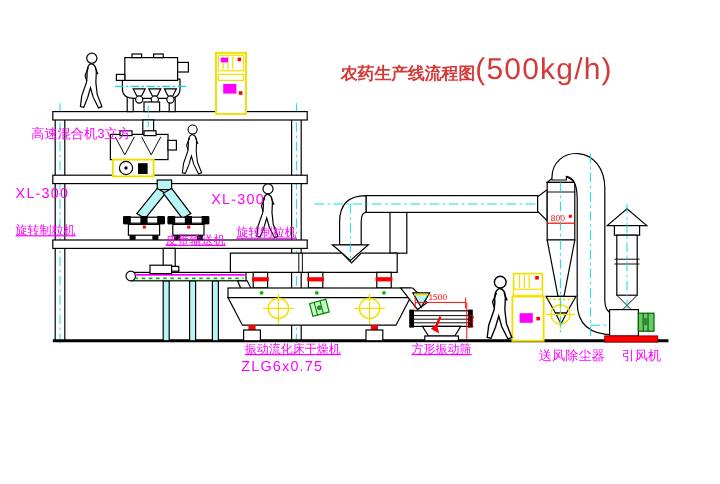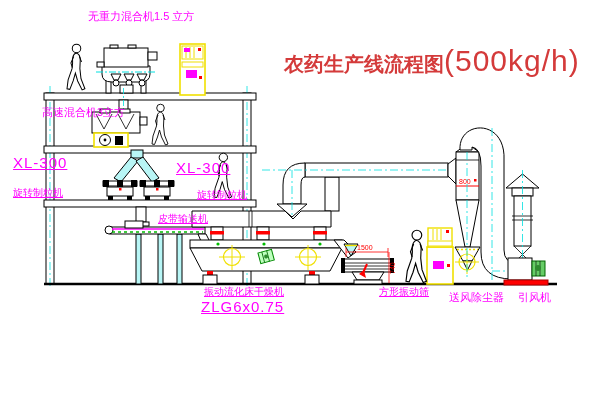--- a/index.html
+++ b/index.html
@@ -1,25 +1,25 @@
 <!DOCTYPE html>
 <html><head>
 <meta charset="utf-8">
 <style>
   html,body{margin:0;padding:0;background:#fff;}
   #canvas{position:relative;width:600px;height:403px;background:#ffffff;overflow:hidden;
           font-family:"Liberation Sans","DejaVu Sans",sans-serif;}
   svg{position:absolute;left:0;top:0;}
   .lbl{position:absolute;color:#ff00ff;white-space:nowrap;line-height:1;}
-  .model{font-size:15px;letter-spacing:1px;text-decoration:underline;}
+  .model{font-size:12px;letter-spacing:1px;}
   .small{font-size:10px;text-decoration:underline;}
   .mid{font-size:11px;}
   #title{position:absolute;left:284px;top:44px;color:#d43a3a;white-space:nowrap;}
-  #title .zh{font-size:20px;font-weight:bold;vertical-align:baseline;}
-  #title .cap{font-size:30px;font-weight:normal;letter-spacing:1px;}
+  #title .zh{font-size:14px;font-weight:bold;vertical-align:baseline;}
+  #title .cap{font-size:25px;font-weight:normal;letter-spacing:1px;}
   .dimtext{fill:#ff0000;font-size:7px;font-family:"Liberation Sans","DejaVu Sans",sans-serif;}
 </style>
 </head>
 <body>
 
 <div id="canvas">
 
 <svg width="600" height="403" viewBox="0 0 600 403">
   <defs>
     <g id="person-sym">
@@ -272,26 +272,25 @@
   <use href="#person-sym" transform="translate(67,44) scale(1.12)"></use>
   <use href="#person-sym" transform="translate(152,104) scale(1.0)"></use>
   <use href="#person-sym" transform="translate(214,153) scale(1.1)"></use>
   <use href="#person-sym" transform="translate(406,230) scale(1.28)"></use>
 </svg>
 
 <div id="title">
   <span class="zh">农药生产线流程图</span><span class="cap">(500kg/h)</span>
 </div>
 
-<div class="lbl mid" style="left:88px;top:11px;">无重力混合机1.5 立方</div>
-<div class="lbl mid" style="left:42px;top:107px;">高速混合机3立方</div>
+<div class="lbl mid" style="left:26px;top:107px;">高速混合机3立方</div>
 <div class="lbl model" style="left:13px;top:155px;">XL-300</div>
 <div class="lbl small" style="left:13px;top:188px;">旋转制粒机</div>
 <div class="lbl model" style="left:176px;top:160px;">XL-300</div>
 <div class="lbl small" style="left:197px;top:190px;">旋转制粒机</div>
-<div class="lbl small" style="left:138px;top:214px;margin-left:20px;">皮带输送机</div>
+<div class="lbl small" style="left:138px;top:196px;">皮带输送机</div>
 <div class="lbl small" style="left:204px;top:287px;">振动流化床干燥机</div>
 <div class="lbl model" style="left:201px;top:299px;">ZLG6x0.75</div>
-<div class="lbl small" style="left:343px;top:287px;margin-left:36px;">方形振动筛</div>
+<div class="lbl small" style="left:343px;top:287px;">方形振动筛</div>
 <div class="lbl mid" style="left:449px;top:292px;">送风除尘器</div>
 <div class="lbl mid" style="left:518px;top:292px;">引风机</div>
 
 </div>
 
 </body></html>

